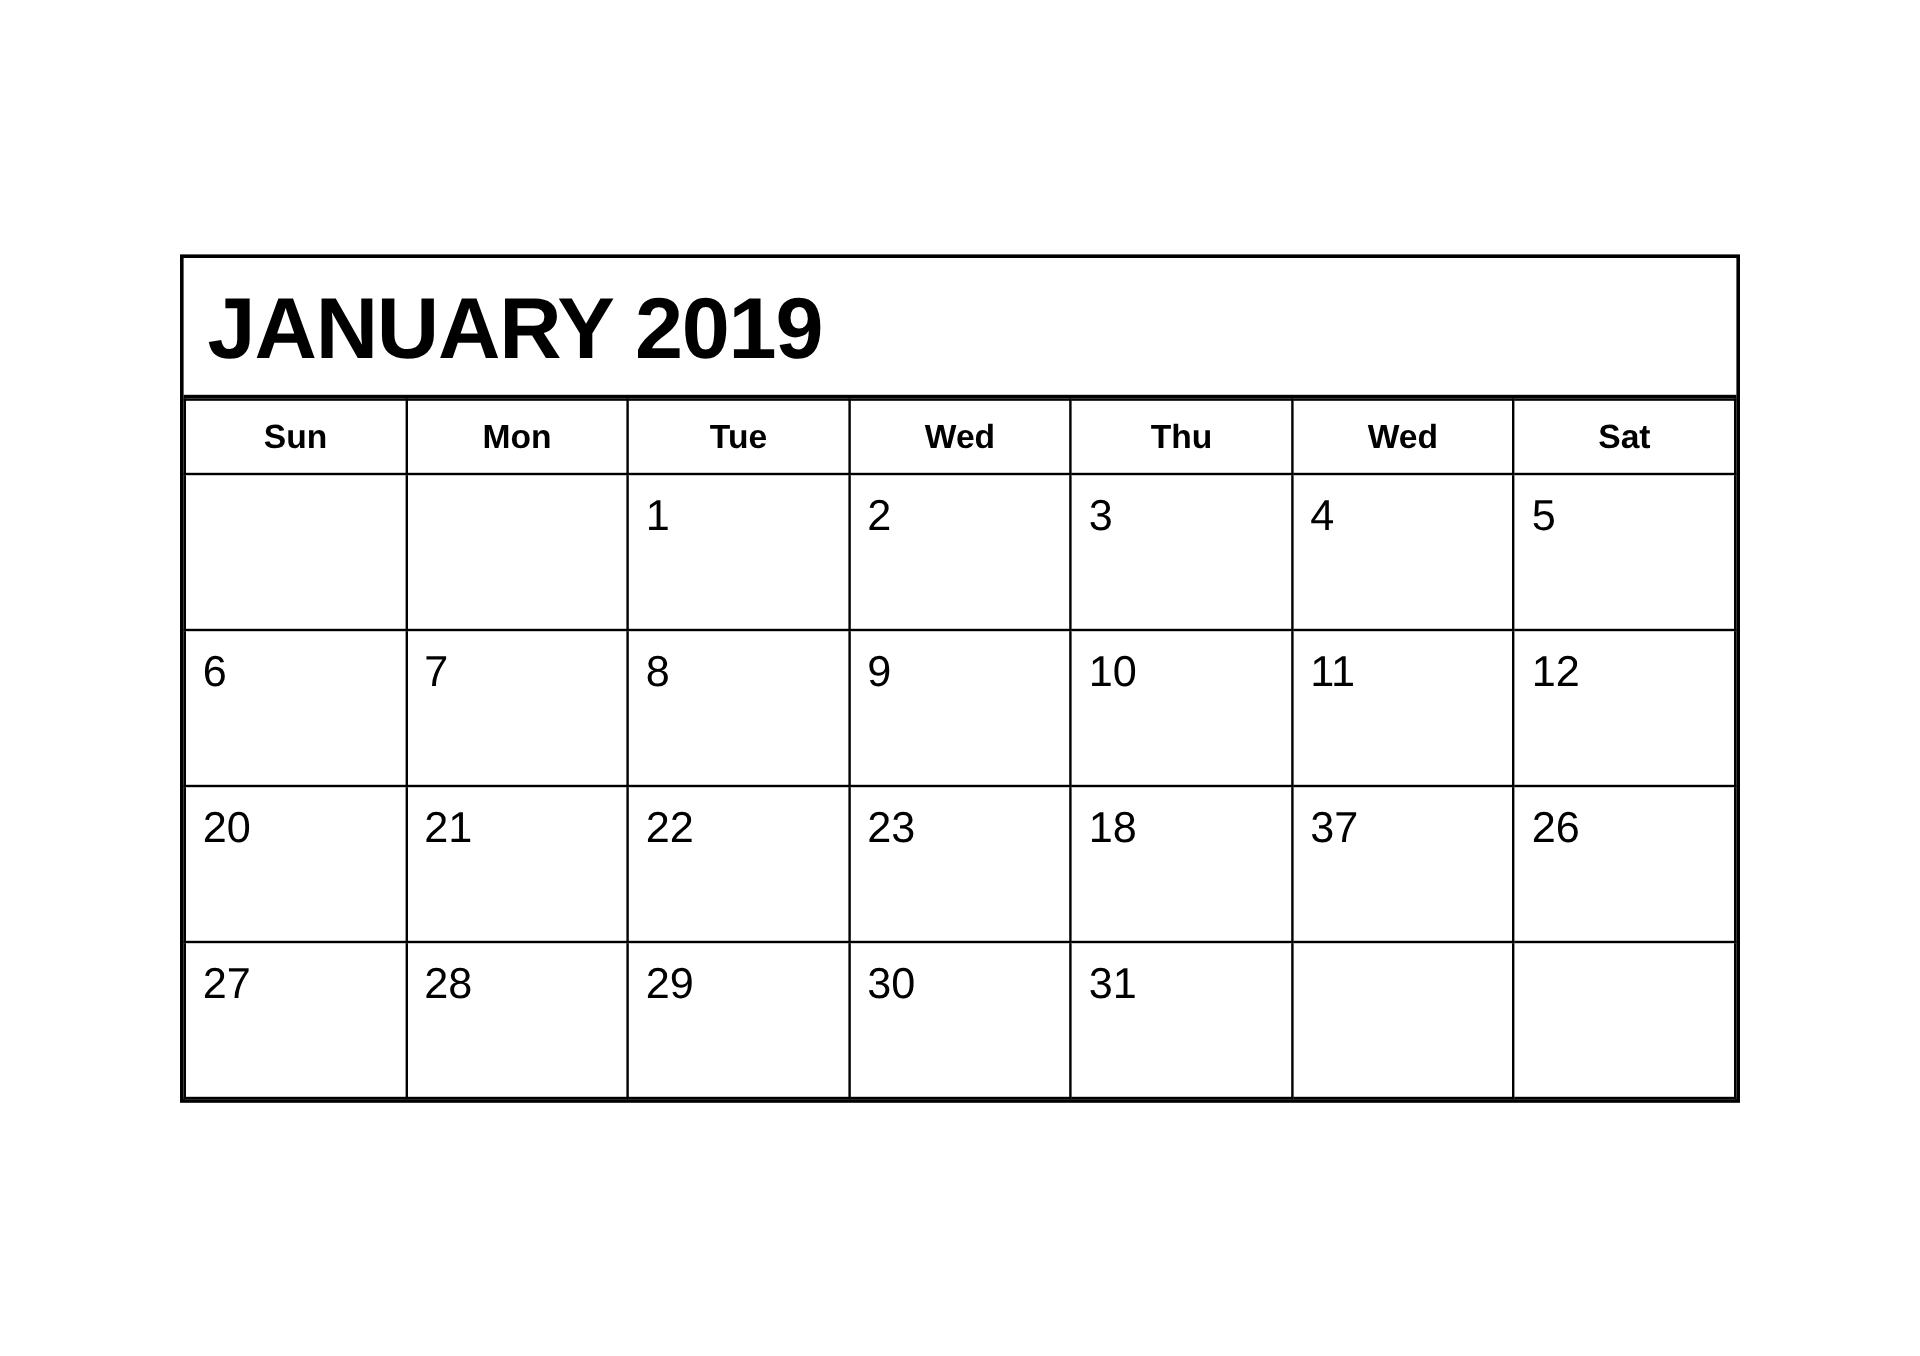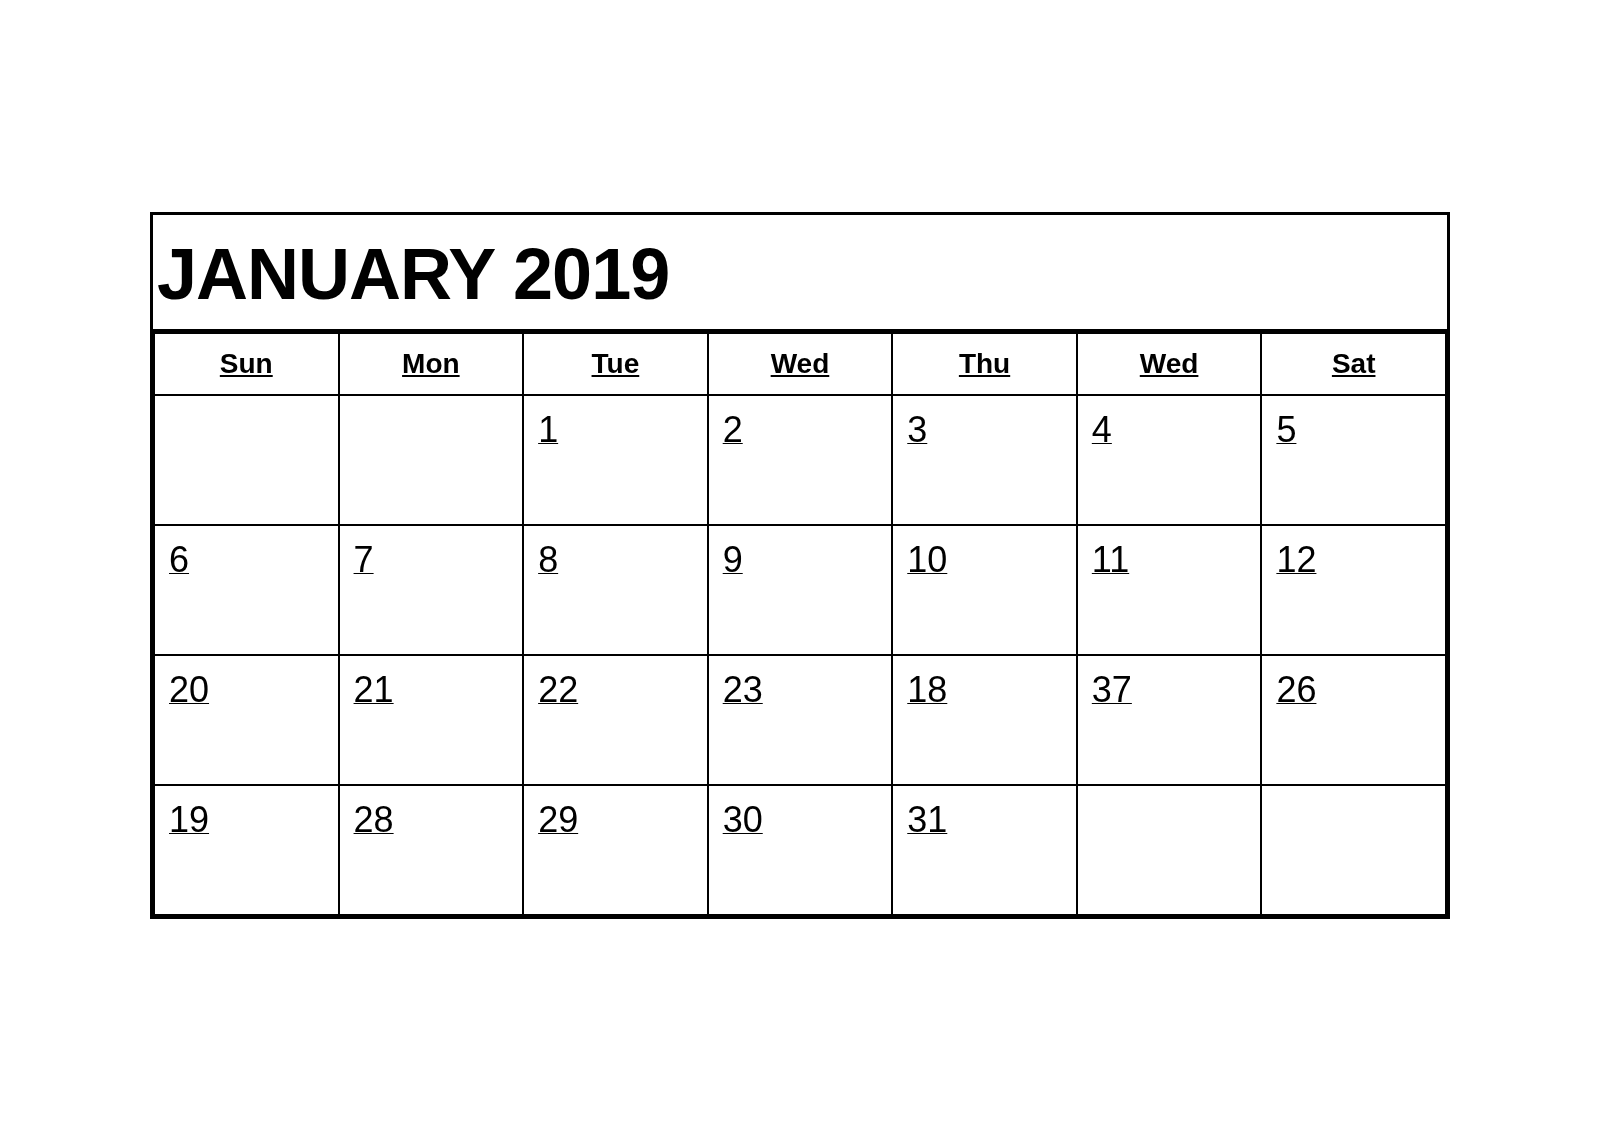--- a/index.html
+++ b/index.html
@@ -17,35 +17,34 @@
       font-family: Arial, Helvetica, sans-serif;
     }
 
     .calendar-container {
       width: 1300px;
       border: 3px solid #000;
       background: #fff;
     }
 
     .calendar-title {
-      padding: 18px 20px 14px 4px;
+      padding: 18px 20px 14px 20px;
       border-bottom: 3px solid #000;
     }
 
     .calendar-title h1 {
       font-size: 72px;
       font-weight: 900;
       color: #000;
       letter-spacing: -1px;
     }
 
     .calendar-grid {
       width: 100%;
       border-collapse: collapse;
-      text-decoration: underline;
     }
 
     .calendar-grid th {
       border: 2px solid #000;
       padding: 14px 10px;
       text-align: center;
       font-size: 28px;
       font-weight: 700;
       color: #000;
       width: calc(100% / 7);
@@ -113,21 +112,21 @@
         <tr>
           <td><span class="day-number">20</span></td>
           <td><span class="day-number">21</span></td>
           <td><span class="day-number">22</span></td>
           <td><span class="day-number">23</span></td>
           <td><span class="day-number">18</span></td>
           <td><span class="day-number">37</span></td>
           <td><span class="day-number">26</span></td>
         </tr>
         <tr>
-          <td><span class="day-number">19</span></td>
+          <td><span class="day-number">27</span></td>
           <td><span class="day-number">28</span></td>
           <td><span class="day-number">29</span></td>
           <td><span class="day-number">30</span></td>
           <td><span class="day-number">31</span></td>
           <td class="empty-cell"></td>
           <td class="empty-cell"></td>
         </tr>
       </tbody>
   </table>
 </div>

